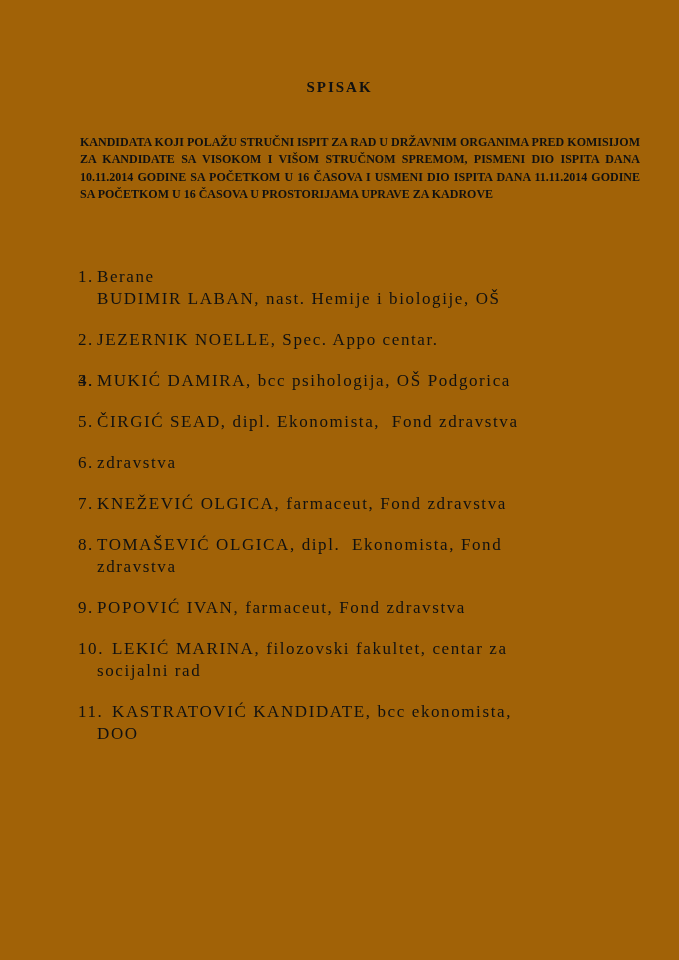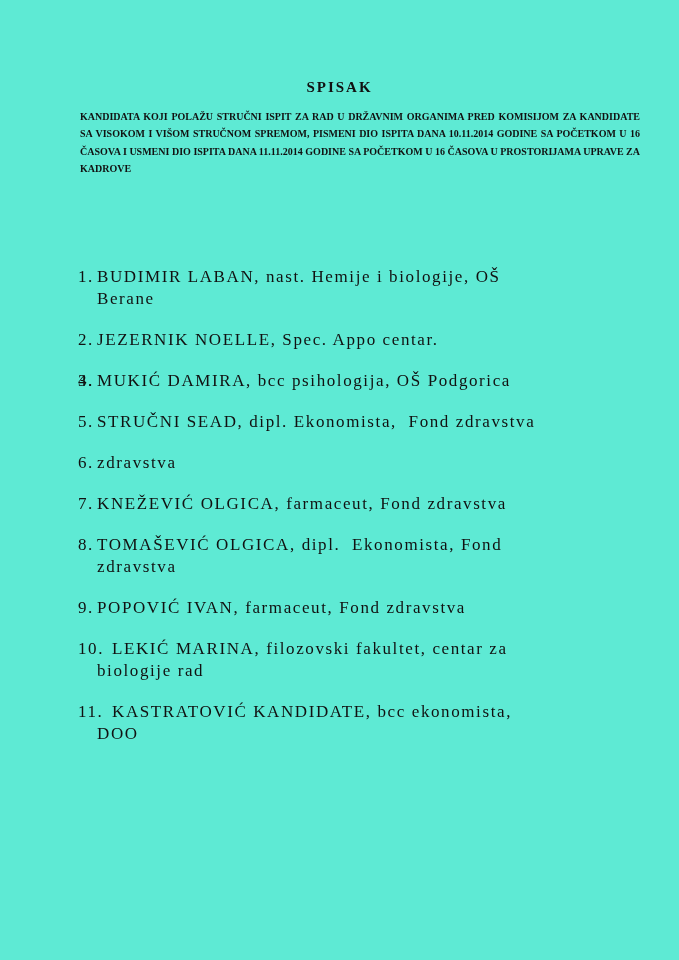--- a/index.html
+++ b/index.html
@@ -1,24 +1,24 @@
 <!DOCTYPE html>
 <html><head>
   <meta charset="utf-8">
   <style>
     html, body { margin: 0; padding: 0; background: #ffffff; }
     body { width: 679px; height: 960px; position: relative; overflow: hidden; color: #111; }
-    .page { position: absolute; left: 0; top: 0; width: 679px; height: 960px; background: #5eead4; }
+    .page { position: absolute; left: 0; top: 0; width: 679px; height: 960px; background: #a16207; }
     .title {
       position: absolute; left: 0; top: 79px; width: 679px; text-align: center;
       font-family: "Liberation Serif", serif; font-weight: bold; font-size: 15px; letter-spacing: 2px;
     }
     .subtitle {
-      position: absolute; left: 80px; top: 108px; width: 560px;
-      font-family: "Liberation Serif", serif; font-weight: bold; font-size: 10px; line-height: 17.3px;
+      position: absolute; left: 80px; top: 134px; width: 560px;
+      font-family: "Liberation Serif", serif; font-weight: bold; font-size: 12px; line-height: 17.3px;
       text-align: justify; text-align-last: left;
     }
     .list { position: absolute; left: 78px; top: 266px; width: 540px; margin: 0; padding: 0; list-style: none; }
     .item {
       font-family: "Liberation Serif", serif; font-size: 17px; letter-spacing: 1.6px; line-height: 22px;
       position: relative; padding-left: 19px; margin-bottom: 19px;
     }
     .item.two-digit { padding-left: 19px; }
     .num { position: absolute; left: 0; top: 0; }
     .item.two-digit .num { left: 0; }
@@ -26,37 +26,37 @@
 </head>
 <body>
 
 <div class="page">
   <div class="title">SPISAK</div>
   <div class="subtitle">KANDIDATA KOJI POLAŽU STRUČNI ISPIT ZA RAD U DRŽAVNIM ORGANIMA PRED KOMISIJOM ZA KANDIDATE SA VISOKOM I VIŠOM STRUČNOM SPREMOM, PISMENI DIO ISPITA DANA 10.11.2014 GODINE SA  POČETKOM U 16 ČASOVA I USMENI DIO ISPITA DANA 11.11.2014 GODINE SA POČETKOM U 16 ČASOVA U PROSTORIJAMA UPRAVE ZA KADROVE</div>
 
   <ul class="list">
     <li class="item">
       <span class="num">1.</span>
+      <div>Berane</div>
       <div>BUDIMIR LABAN, nast. Hemije i biologije, OŠ</div>
-      <div>Berane</div>
     </li>
     <li class="item">
       <span class="num">2.</span>
       <div>JEZERNIK NOELLE, Spec. Appo centar.</div>
     </li>
     <li class="item">
       <span class="num">3.</span>
     </li>
     <li class="item">
       <span class="num">4.</span>
       <div>MUKIĆ DAMIRA, bcc psihologija, OŠ Podgorica</div>
     </li>
     <li class="item">
       <span class="num">5.</span>
-      <div style="white-space:pre">STRUČNI SEAD, dipl. Ekonomista,  Fond zdravstva</div>
+      <div style="white-space:pre">ČIRGIĆ SEAD, dipl. Ekonomista,  Fond zdravstva</div>
     </li>
     <li class="item">
       <span class="num">6.</span>
       <div>zdravstva</div>
     </li>
     <li class="item">
       <span class="num">7.</span>
       <div>KNEŽEVIĆ OLGICA, farmaceut, Fond zdravstva</div>
     </li>
     <li class="item">
@@ -64,21 +64,21 @@
       <div style="white-space:pre">TOMAŠEVIĆ OLGICA, dipl.  Ekonomista, Fond</div>
       <div>zdravstva</div>
     </li>
     <li class="item">
       <span class="num">9.</span>
       <div>POPOVIĆ IVAN, farmaceut, Fond zdravstva</div>
     </li>
     <li class="item two-digit" style="padding-left:19px">
       <span class="num">10.</span>
       <div style="padding-left:34px;margin-left:-19px">LEKIĆ MARINA, filozovski fakultet, centar za</div>
-      <div>biologije rad</div>
+      <div>socijalni rad</div>
     </li>
     <li class="item two-digit" style="padding-left:19px">
       <span class="num">11.</span>
       <div style="padding-left:34px;margin-left:-19px">KASTRATOVIĆ KANDIDATE, bcc ekonomista,</div>
       <div>DOO</div>
     </li>
   </ul>
 </div>
 
 </body></html>

